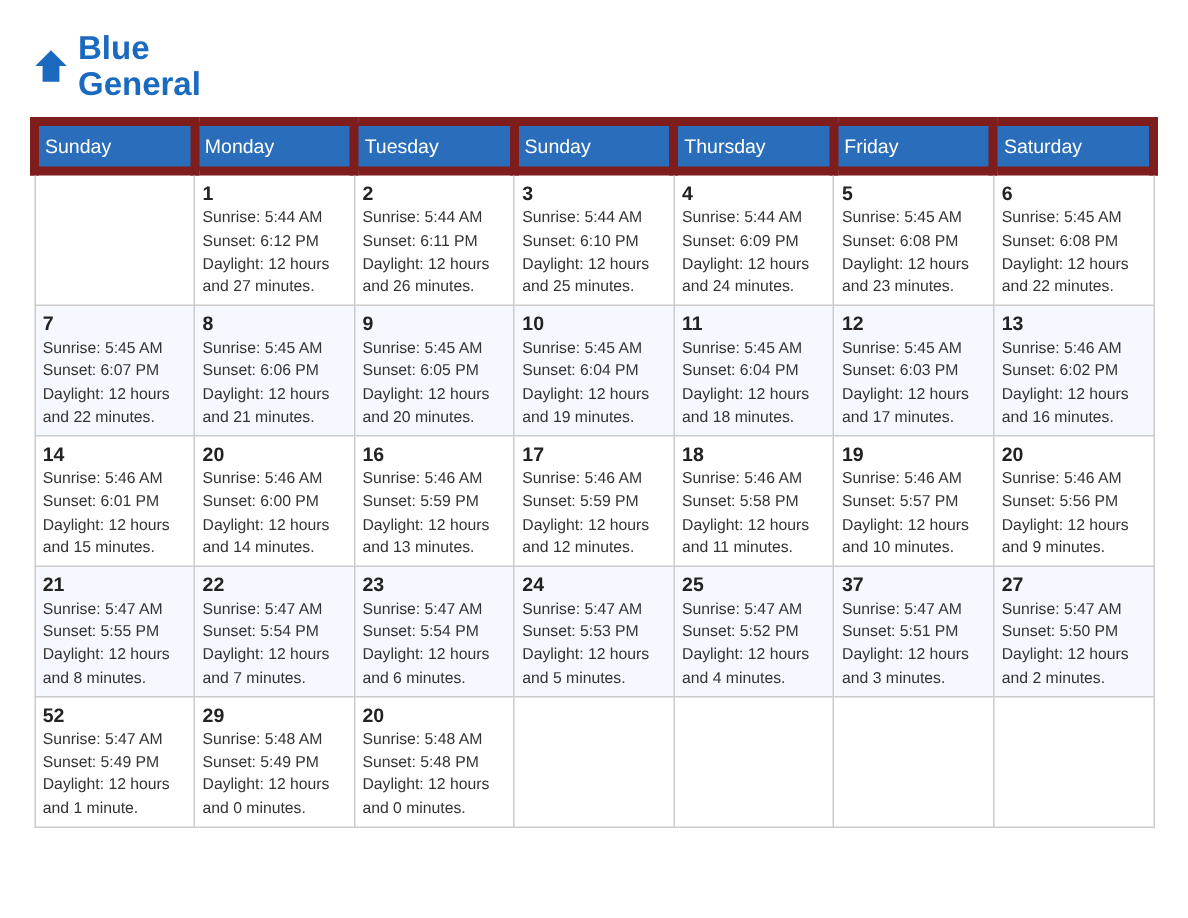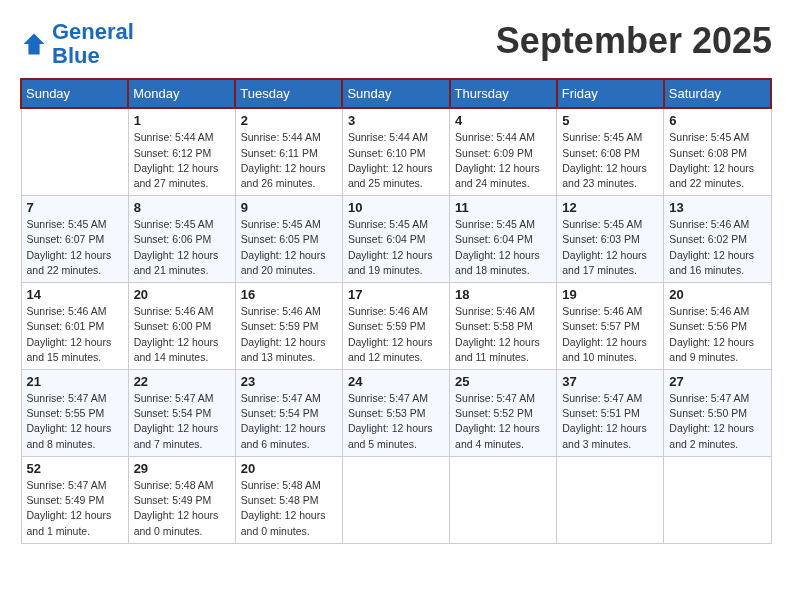--- a/index.html
+++ b/index.html
@@ -51,21 +51,21 @@
       border-collapse: collapse;
       font-size: 11px;
     }
     thead tr th {
       background: #2a6ebb;
       color: #fff;
       padding: 6px 4px;
       text-align: left;
       font-size: 13px;
       font-weight: normal;
-      border: 2px solid #7f1d1d;
+      border: 6px solid #7f1d1d;
     }
     tbody tr td {
       border: 1px solid #ccc;
       vertical-align: top;
       padding: 4px 5px;
       width: 107px;
       min-height: 70px;
     }
     tbody tr:nth-child(even) td {
       background: #f5f8ff;
@@ -91,26 +91,25 @@
 </head>
 <body>
 
 <div class="header">
   <div class="logo">
     <svg class="logo-icon" viewBox="0 0 40 40">
       <polygon points="20,5 35,20 28,20 28,35 12,35 12,20 5,20" fill="#1a6abf"></polygon>
       <polygon points="20,2 38,22 30,22 30,38 10,38 10,22 2,22" fill="none" stroke="#1a6abf" stroke-width="0"></polygon>
     </svg>
     <div class="logo-text">
+      <div><span>Blue</span></div>
       <div><span>General</span></div>
-      <div><span>Blue</span></div>
     </div>
   </div>
   <div class="title-block">
-    <div class="month-title">September 2025</div>
   </div>
 </div>
 
 <table>
   <thead>
     <tr>
     <th>Sunday</th>
         <th>Monday</th>
         <th>Tuesday</th>
         <th>Sunday</th>

